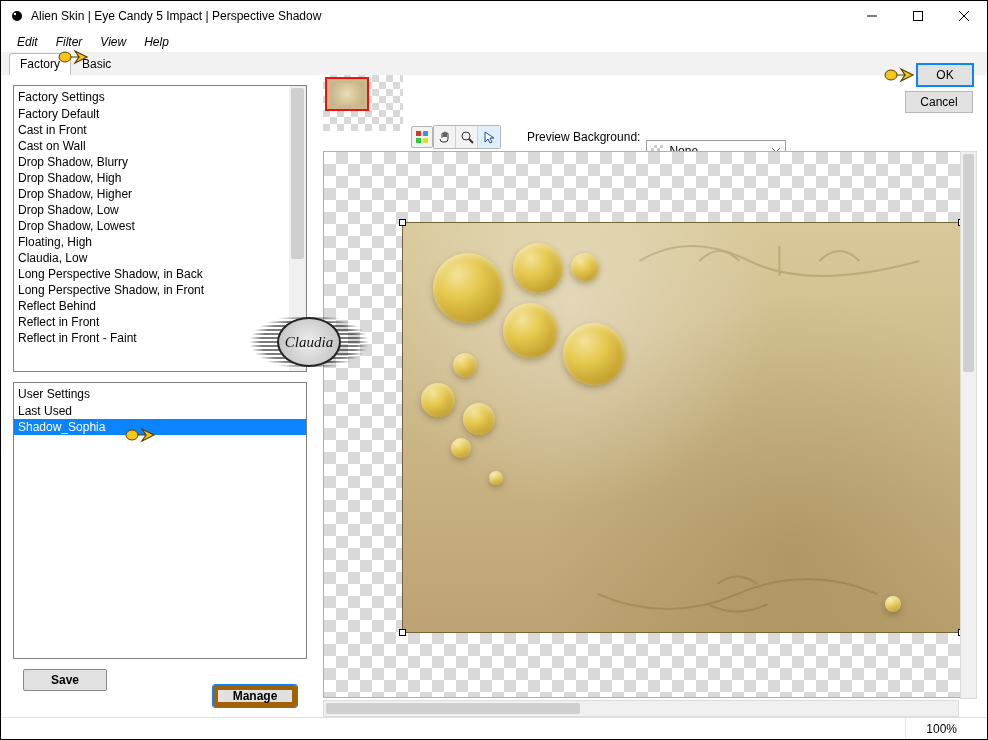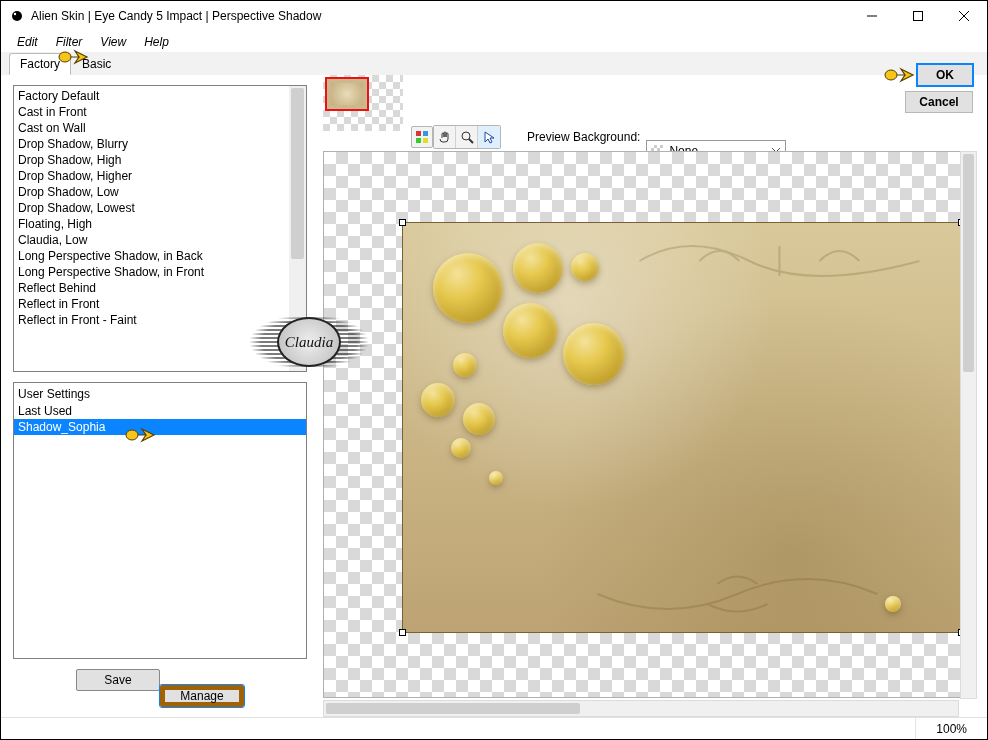--- a/index.html
+++ b/index.html
@@ -19,37 +19,37 @@
   .tabstrip { height: 22px; background: #f2f2f2; display: flex; align-items: flex-end; padding-left: 8px; position: relative;}
   .tab { padding: 3px 10px 3px 10px; background: #f2f2f2; border: 1px solid transparent; cursor: default;}
   .tab.active { background: #fff; border: 1px solid #bbb; border-bottom: 1px solid #fff; border-radius: 3px 3px 0 0; }
 
   
   .hand { position: absolute; width: 32px; height: 24px; pointer-events:none;}
   .hand svg { width: 100%; height: 100%; }
 
   
   .mainwrap { display: flex; height: calc(100% - 30px - 22px - 22px - 22px); }
-  .statusbar { height: 22px; border-top: 1px solid #e0e0e0; display: flex; justify-content: flex-end; align-items: center; background: #fff;}
+  .statusbar { height: 22px; border-top: 1px solid #e0e0e0; display: flex; justify-content: flex-end; align-items: center; padding-right: 10px; background: #fff;}
   .statusbar .cell { border-left:1px solid #e5e5e5; padding:0 20px; height:100%; display:flex; align-items:center;}
 
   
   .leftpanel { width: 318px; padding: 10px 12px; display: flex; flex-direction: column; gap: 10px; background:#fff;}
   .listbox { border: 1px solid #808080; background: #fff; position: relative; }
   .listbox-inner { position:absolute; inset:0; overflow:hidden; padding:2px 0;}
   .listbox .hdr { padding: 2px 4px; color:#000; }
   .listbox .item { padding: 1px 4px; color:#000; white-space:nowrap; cursor:default;}
   .listbox .item.selected { background:#0a84ff; color:#fff; }
   
   .vscroll { position:absolute; right:0; top:0; bottom:0; width:17px; background:#f0f0f0;}
   .vscroll .thumb { position:absolute; left:2px; right:2px; top:2px; height:60%; background:#cfcfcf; border-radius:2px;}
   .lb-factory { height: 290px; }
   .lb-user    { height: 280px; }
 
-  .btnrow { display:flex; justify-content:center; padding:0 10px;}
+  .btnrow { display:flex; justify-content:space-between; padding:0 10px;font-weight:bold;}
   .winbutton { min-width:84px; height:22px; background:#e1e1e1; border:1px solid #888; border-radius:2px; display:flex; align-items:center; justify-content:center; cursor:default;}
   .winbutton.focus { border:5px solid #a16207; outline:1px solid #0a84ff;margin-top:16px; }
 
   
   .rightpanel { flex:1; display:flex; flex-direction:column; position:relative; background:#fff;}
   .toprow { height:70px; position:relative; }
   .thumb-strip { position:absolute; left:4px; top:0; width:80px; height:56px;
                  background-image: linear-gradient(45deg,#d9d9d9 25%,transparent 25%,transparent 75%,#d9d9d9 75%),
                                    linear-gradient(45deg,#d9d9d9 25%,transparent 25%,transparent 75%,#d9d9d9 75%);
                  background-size:14px 14px; background-position:0 0,7px 7px; background-color:#fff;}
@@ -64,21 +64,21 @@
 
   .pb-label { margin-left:26px; margin-right:6px; }
   .pb-select { width:140px; height:22px; border:1px solid #9a9a9a; background:#fff; display:flex; align-items:center; padding:0 4px; gap:6px; position:relative;margin-top:29px;}
   .pb-select .chev { position:absolute; right:4px; top:50%; transform:translateY(-50%);}
   .pb-swatch { width:12px; height:12px;
                background-image: linear-gradient(45deg,#ccc 25%,transparent 25%,transparent 75%,#ccc 75%),
                                  linear-gradient(45deg,#ccc 25%,transparent 25%,transparent 75%,#ccc 75%);
                background-size:6px 6px; background-position:0 0,3px 3px; background-color:#fff;}
 
   
-  .okcancel { position:absolute; right:14px; top:-12px; display:flex; flex-direction:column; gap:4px; align-items:flex-end;font-weight:bold;}
+  .okcancel { position:absolute; right:14px; top:-12px; display:flex; flex-direction:column; gap:4px; align-items:flex-end;}
   .okbtn { width:56px; height:22px; border:1px solid #0a84ff; outline:1px solid #0a84ff; background:#e1e1e1; display:flex;align-items:center;justify-content:center;}
   .cancelbtn { width:68px; height:22px; border:1px solid #b8b8b8; background:#e1e1e1; display:flex;align-items:center;justify-content:center;}
 
   
   .preview-outer { flex:1; margin:6px 10px 0 4px; border:1px solid #b0b0b0; position:relative; overflow:hidden;
                    background-image: linear-gradient(45deg,#d9d9d9 25%,transparent 25%,transparent 75%,#d9d9d9 75%),
                                      linear-gradient(45deg,#d9d9d9 25%,transparent 25%,transparent 75%,#d9d9d9 75%);
                    background-size:24px 24px; background-position:0 0,12px 12px; background-color:#fff;}
   .canvas { position:absolute; left:78px; top:70px; right:14px; bottom:64px;
             background:
@@ -157,20 +157,21 @@
       </svg>
   </span>
 </div>
 
 <div class="mainwrap">
 
   <div class="leftpanel">
 
     <div class="listbox lb-factory">
       <div class="listbox-inner">
+        <div class="hdr">Factory Settings</div>
         <div class="item">Factory Default</div>
         <div class="item">Cast in Front</div>
         <div class="item">Cast on Wall</div>
         <div class="item">Drop Shadow, Blurry</div>
         <div class="item">Drop Shadow, High</div>
         <div class="item">Drop Shadow, Higher</div>
         <div class="item">Drop Shadow, Low</div>
         <div class="item">Drop Shadow, Lowest</div>
         <div class="item">Floating, High</div>
         <div class="item">Claudia, Low</div>

